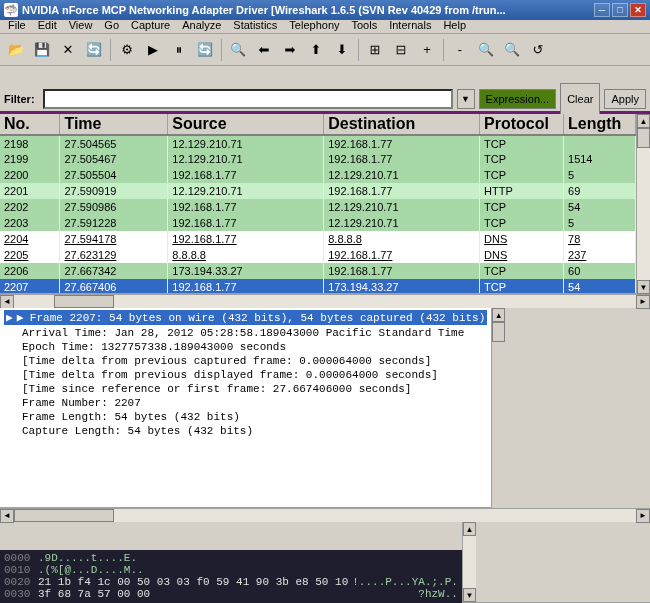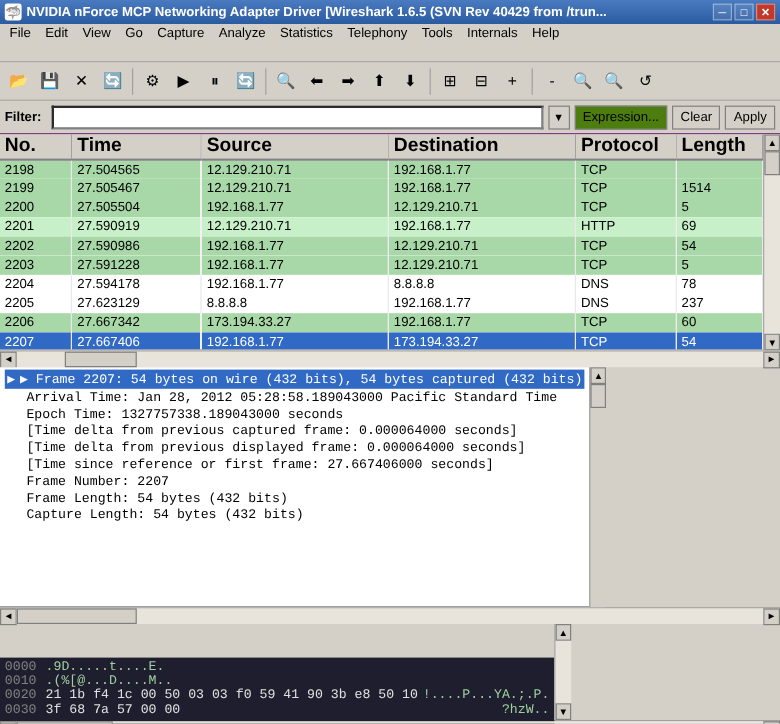--- a/index.html
+++ b/index.html
@@ -16,23 +16,23 @@
       font-weight: bold;
     }
     #titlebar-left { display: flex; align-items: center; gap: 4px; }
     #titlebar-left .app-icon { width: 14px; height: 14px; background: #fff; border-radius: 2px; display:flex;align-items:center;justify-content:center; }
     #titlebar-right { display: flex; gap: 2px; }
     .win-btn { width: 16px; height: 14px; border: 1px solid rgba(255,255,255,0.4); display:flex;align-items:center;justify-content:center; font-size:9px; cursor:pointer; color:white; background: rgba(255,255,255,0.1); }
     .win-btn.close { background: #c0392b; }
 
     
     #menubar {
-      height: 32px;
+      height: 14px;
       background: #d4d0c8;
-      display: flex; align-items: flex-start;
+      display: flex; align-items: flex-end;
       padding: 0 2px;
       border-bottom: 1px solid #a0a0a0;
     }
     .menu-item { padding: 2px 6px; font-size: 11px; cursor: pointer; color: #000; }
 
     
     #toolbar {
       height: 32px;
       background: #d4d0c8;
       display: flex; align-items: center;
@@ -43,27 +43,28 @@
     .tb-btn { width: 24px; height: 24px; background: #d4d0c8; border: 1px solid transparent; display:flex;align-items:center;justify-content:center; cursor:pointer; font-size:13px; }
     .tb-sep { width: 1px; height: 22px; background: #a0a0a0; margin: 0 2px; }
 
     
     #filterbar {
       height: 28px;
       background: #d4d0c8;
       display: flex; align-items: center;
       padding: 2px 4px;
       gap: 4px;
-      border-bottom: 1px solid #701a75;
+      border-bottom: 3px solid #701a75;
+      margin-top: 20px;
     }
     #filter-label { font-size: 11px; font-weight: bold; color: #000; padding-right: 4px; }
     #filter-input { flex: 1; height: 20px; border: 2px inset #808080; background: white; padding: 0 2px; font-size: 11px; }
     #filter-dropdown { width: 18px; height: 20px; background: #d4d0c8; border: 1px solid #808080; display:flex;align-items:center;justify-content:center; cursor:pointer; font-size:9px; }
     #expr-btn { padding: 2px 6px; height: 20px; background: #4d7c0f; border: 1px solid #808080; font-size: 11px; cursor:pointer; }
-    #clear-btn { padding: 2px 6px; height: 20px; background: #d4d0c8; border: 1px solid #808080; font-size: 11px; cursor:pointer; }
+    #clear-btn { padding: 2px 6px; height: 32px; background: #d4d0c8; border: 1px solid #808080; font-size: 11px; cursor:pointer; }
     #apply-btn { padding: 2px 6px; height: 20px; background: #d4d0c8; border: 1px solid #808080; font-size: 11px; cursor:pointer; }
 
     
     #packet-list {
       height: 180px;
       background: white;
       overflow: hidden;
       border-bottom: 1px solid #a0a0a0;
     }
     #packet-list table { width: 100%; border-collapse: collapse; table-layout: fixed; }
@@ -72,21 +73,21 @@
       border-right: 1px solid #a0a0a0;
       border-bottom: 2px solid #808080;
       padding: 1px 4px;
       text-align: left;
       font-size: 16px;
       font-weight: bold;
       position: sticky; top: 0;
     }
     #packet-list tbody tr { height: 16px; }
     #packet-list tbody td { padding: 0 4px; font-size: 11px; overflow: hidden; white-space: nowrap; border-right: 1px solid #e8e8e8; }
-    .row-white { background: #ffffff; }
+    .row-white { background: #ffffff; text-decoration: underline; }
     .row-green { background: #a8d8a8; }
     .row-lightgreen { background: #c8f0c8; }
     .row-selected { background: #316ac5; color: white; }
 
     
     #packet-detail {
       height: 200px;
       background: white;
       overflow-y: auto;
       border-bottom: 1px solid #a0a0a0;

